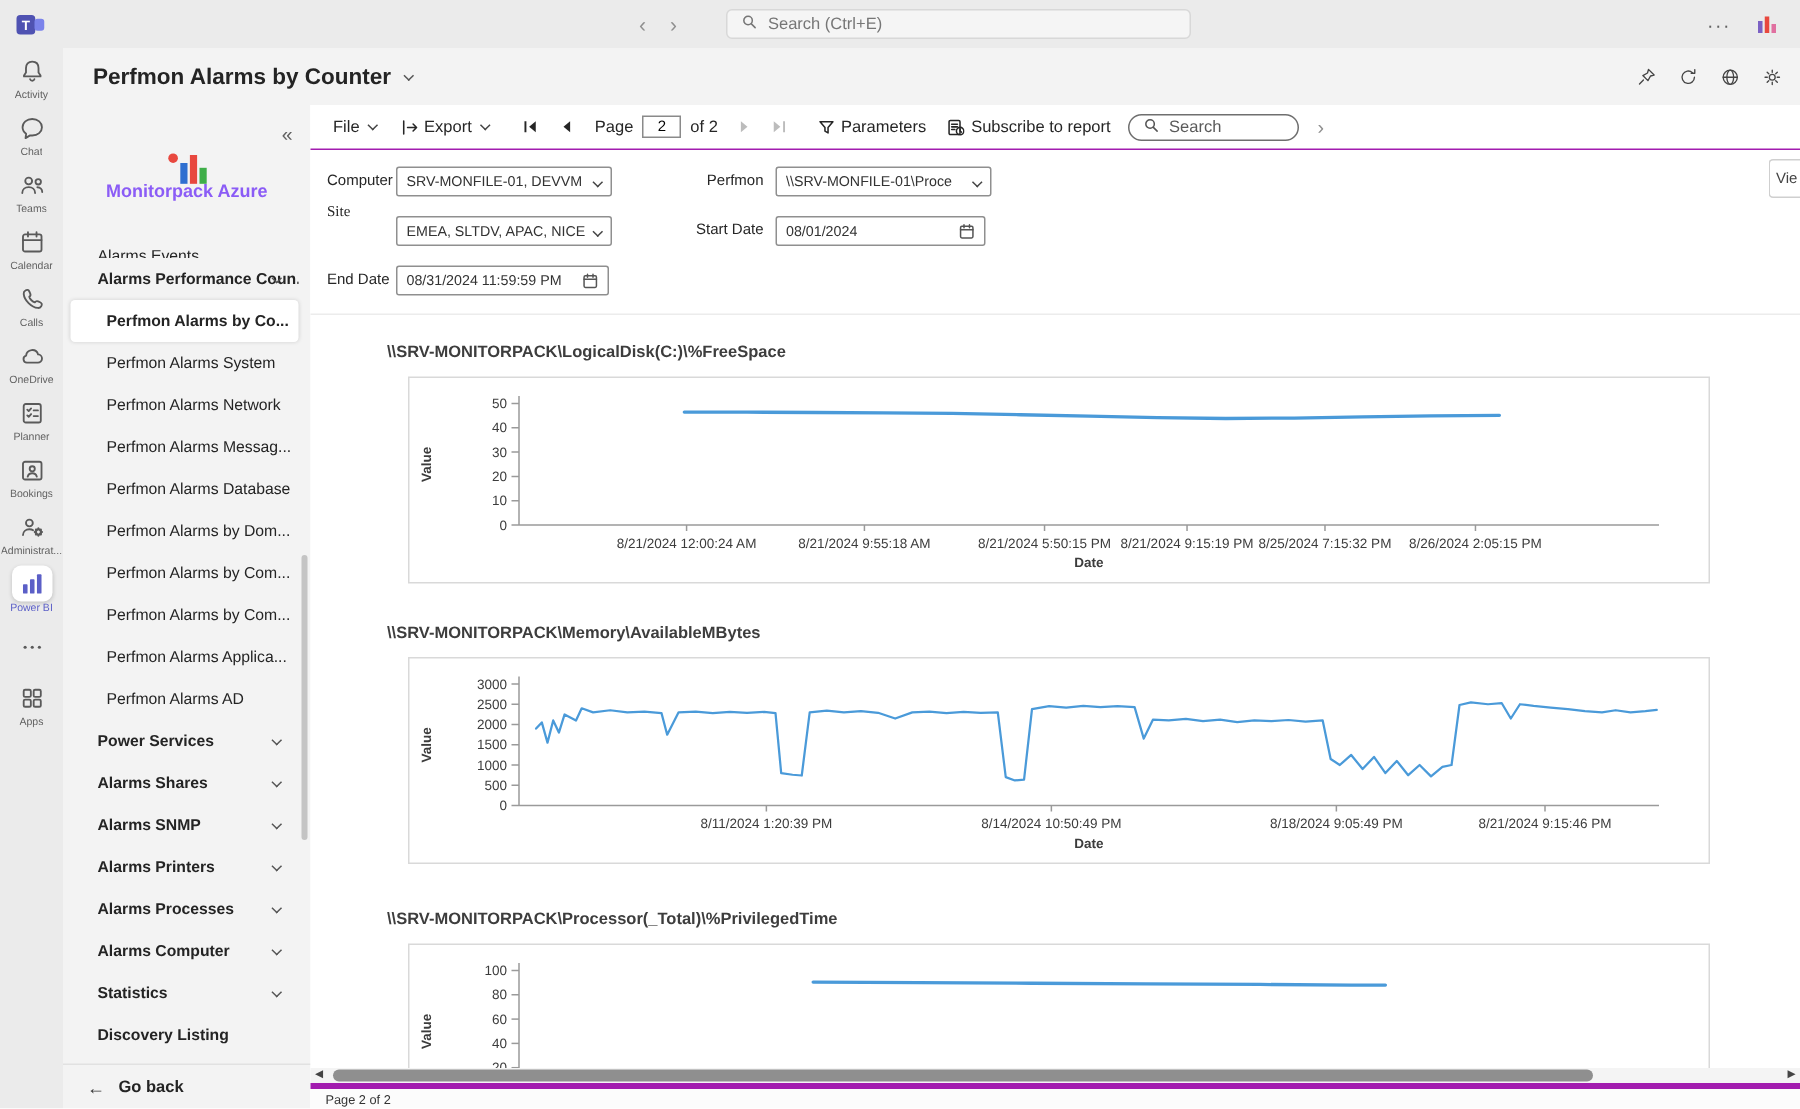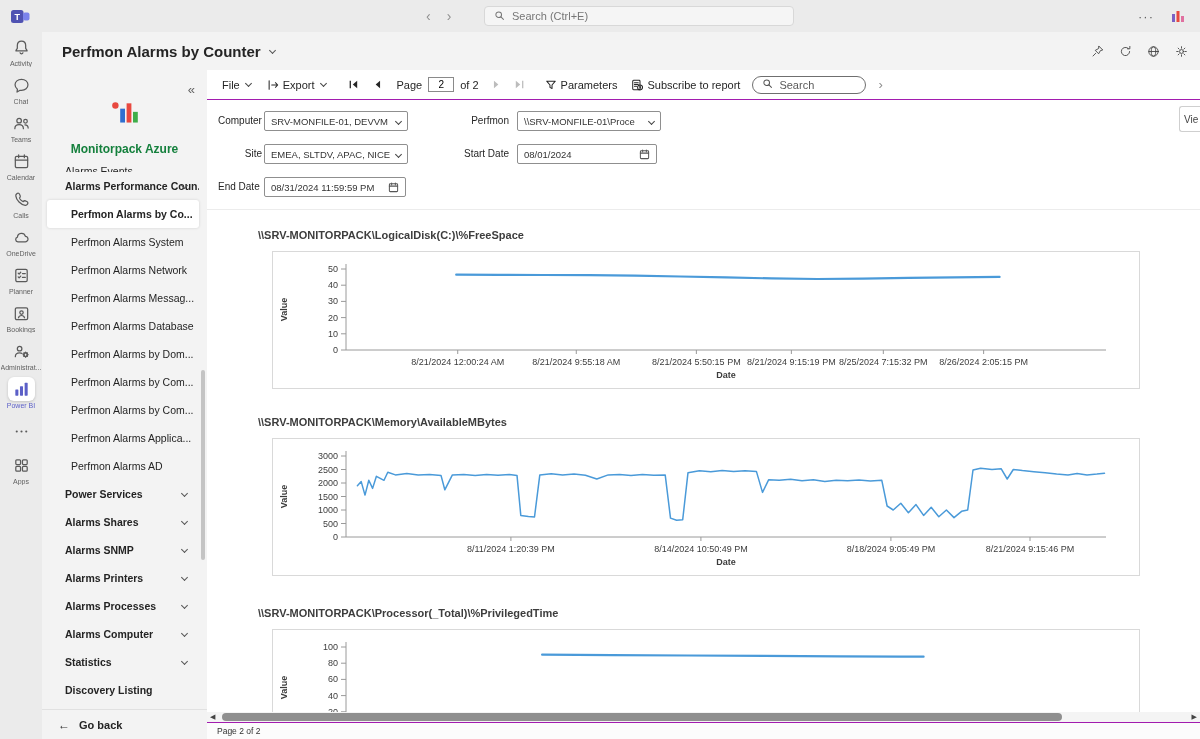--- a/index.html
+++ b/index.html
@@ -35,21 +35,21 @@
   .chev{width:5px;height:5px;border-right:1.4px solid #555;border-bottom:1.4px solid #555;transform:rotate(45deg);display:inline-block}
   .title-chev{margin-left:9px;margin-top:-2px;cursor:pointer}
   .header-icons{position:absolute;right:8px;display:flex;gap:6px;align-items:center}
   .hicon{width:22px;height:22px;display:flex;align-items:center;justify-content:center;color:#454545;cursor:pointer}
   .hicon svg{width:15px;height:15px;stroke:currentColor;fill:none;stroke-width:1.2;stroke-linecap:round;stroke-linejoin:round}
 
   
   .sidebar{position:absolute;left:42px;top:70px;width:165px;bottom:0;background:#f3f3f3}
   .collapse-btn{position:absolute;right:12px;top:12px;color:#616161;font-size:13px;cursor:pointer}
   .mp-logo{position:absolute;left:50%;transform:translateX(-50%);top:28px;width:32px;height:32px}
-  .app-name{position:absolute;top:72px;width:100%;text-align:center;font-size:12px;font-weight:700;color:#15803d}
+  .app-name{position:absolute;top:50px;width:100%;text-align:center;font-size:12px;font-weight:700;color:#8b5cf6}
   .nav-items{position:absolute;top:88px;left:0;right:0;bottom:30px;overflow:hidden}
   .side-item{position:relative;height:28px;line-height:28px;margin:0 8px 0 5px;padding-left:18px;font-size:10.5px;color:#242424;border-radius:3px;white-space:nowrap;overflow:hidden;cursor:pointer}
   .side-item.page{padding-left:24px}
   .side-item.group,.side-item.group-open,.side-item.single{font-weight:700}
   .side-item.clipped{height:14px;line-height:26px;font-weight:400}
   .side-item.selected{background:#fff;font-weight:700;box-shadow:0 0 3px rgba(0,0,0,.14)}
   .side-item .chev{position:absolute;right:12px;top:11px}
   .side-scrollbar{position:absolute;right:2px;top:300px;width:4px;height:190px;background:#c4c4c4;border-radius:2px;cursor:pointer}
   .go-back{position:absolute;left:0;right:0;bottom:0;height:30px;border-top:1px solid #e1e1e1;display:flex;align-items:center;gap:9px;padding-left:16px;font-size:11px;font-weight:600;cursor:pointer}
   .go-back .arrow{font-size:12px;color:#333}
@@ -92,21 +92,21 @@
   svg.chart text{font-family:"Liberation Sans","DejaVu Sans",sans-serif}
   .ytick,.xtick{font-size:9px;fill:#3c3c3c}
   .axis-title{font-size:9px;font-weight:700;fill:#3c3c3c}
 
   
   .hscroll{position:absolute;left:0;right:0;bottom:17px;height:10px;background:#f4f4f4;cursor:pointer}
   .hs-arrow{position:absolute;top:1px;font-size:7px;color:#444;line-height:8px}
   .hs-arrow.left{left:3px}
   .hs-arrow.right{right:3px}
   .hs-thumb{position:absolute;left:15px;width:840px;height:8px;background:#8f8f8f;border-radius:4px;top:1px}
-  .statusbar{position:absolute;left:0;right:0;bottom:0;height:17px;border-top:1px solid #a21caf;background:#fcfcfc;font-size:8.5px;color:#333;display:flex;align-items:center;padding-left:10px}
+  .statusbar{position:absolute;left:0;right:0;bottom:0;height:17px;border-top:4px solid #a21caf;background:#fcfcfc;font-size:8.5px;color:#333;display:flex;align-items:center;padding-left:10px}
 </style>
 </head>
 <body>
 
 <div class="screen">
 
   <div class="topbar">
     <span class="teams-logo">
       <svg viewBox="0 0 21 21">
           <rect x="1" y="4" width="12.5" height="13" rx="2.5" fill="#4f52b2"></rect>
@@ -406,21 +406,21 @@
         <span class="plabel" style="position: absolute; left: 11px; width: 44px; top: 15px; text-align: left;">Computer</span>
         <div class="pcontrol" style="position: absolute; left: 57px; width: 144px; top: 11px;">
           <span class="pvalue">SRV-MONFILE-01, DEVVM</span>
           <span class="chev"></span>
         </div>
         <span class="plabel" style="position: absolute; left: 238px; width: 64px; top: 15px; text-align: right;">Perfmon</span>
         <div class="pcontrol" style="position: absolute; left: 310px; width: 144px; top: 11px;">
           <span class="pvalue">\\SRV-MONFILE-01\Proce</span>
           <span class="chev"></span>
         </div>
-        <span class="plabel" style="position: absolute; left: 11px; width: 44px; top: 48px; text-align: right;">Site</span>
+        <span class="plabel" style="position: absolute; left: 11px; width: 44px; top: 36px; text-align: left; font-family: Liberation Serif, serif;">Site</span>
         <div class="pcontrol" style="position: absolute; left: 57px; width: 144px; top: 44px;">
           <span class="pvalue">EMEA, SLTDV, APAC, NICE</span>
           <span class="chev"></span>
         </div>
         <span class="plabel" style="position: absolute; left: 238px; width: 64px; top: 48px; text-align: right;">Start Date</span>
         <div class="pcontrol" style="position: absolute; left: 310px; width: 140px; top: 44px;">
           <span class="pvalue">08/01/2024</span>
           <span class="cal">
             <svg viewBox="0 0 12 12">
               <rect x="1.5" y="2" width="9" height="8.5" rx="1"></rect>

